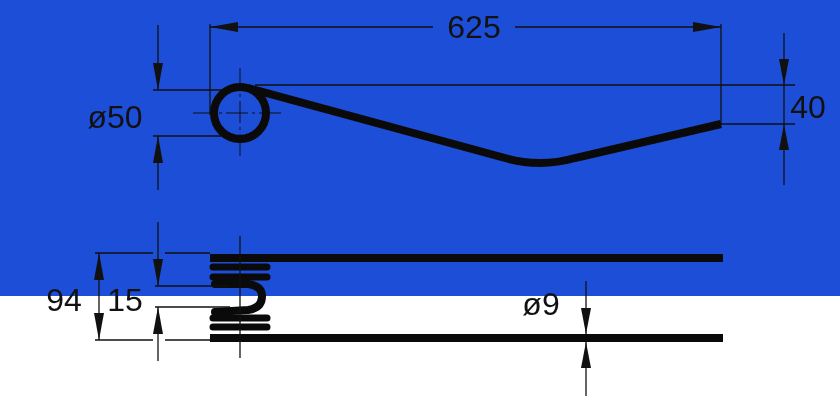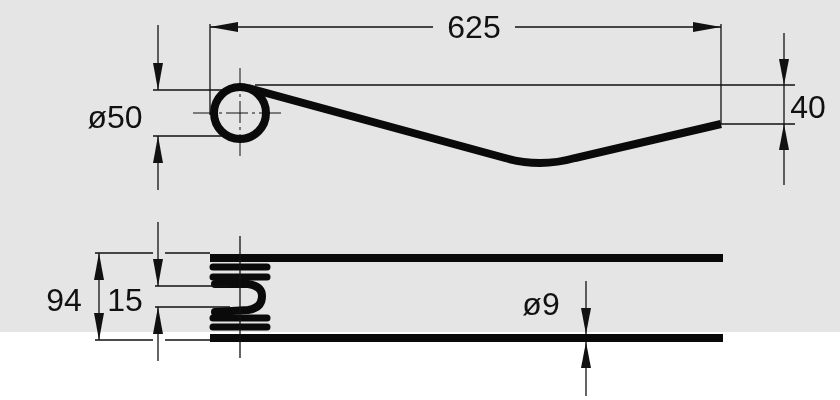--- a/index.html
+++ b/index.html
@@ -1,17 +1,17 @@
 <!DOCTYPE html>
 <html><head>
   <meta charset="utf-8">
   <style>
     html, body { margin: 0; padding: 0; background: #ffffff; }
     body { width: 840px; height: 400px; overflow: hidden; }
-    .canvas { position: relative; width: 840px; height: 332px; background: #e5e5e5; text-decoration: underline; }
+    .canvas { position: relative; width: 840px; height: 296px; background: #1d4ed8; text-decoration: underline; }
     svg { position: absolute; left: 0; top: 0; }
     .dim-text { font-family: "Liberation Sans", "DejaVu Sans", sans-serif; font-size: 32px; fill: #111; }
     .thin { stroke: #111; stroke-width: 1.3; fill: none; }
     .thick { stroke: #0a0a0a; stroke-width: 8; fill: none; stroke-linecap: butt; }
     .center { stroke: #111; stroke-width: 1; fill: none; stroke-dasharray: 22 4 3 4; }
     .arrow { fill: #111; stroke: none; }
   </style>
 </head>
 <body>
 

